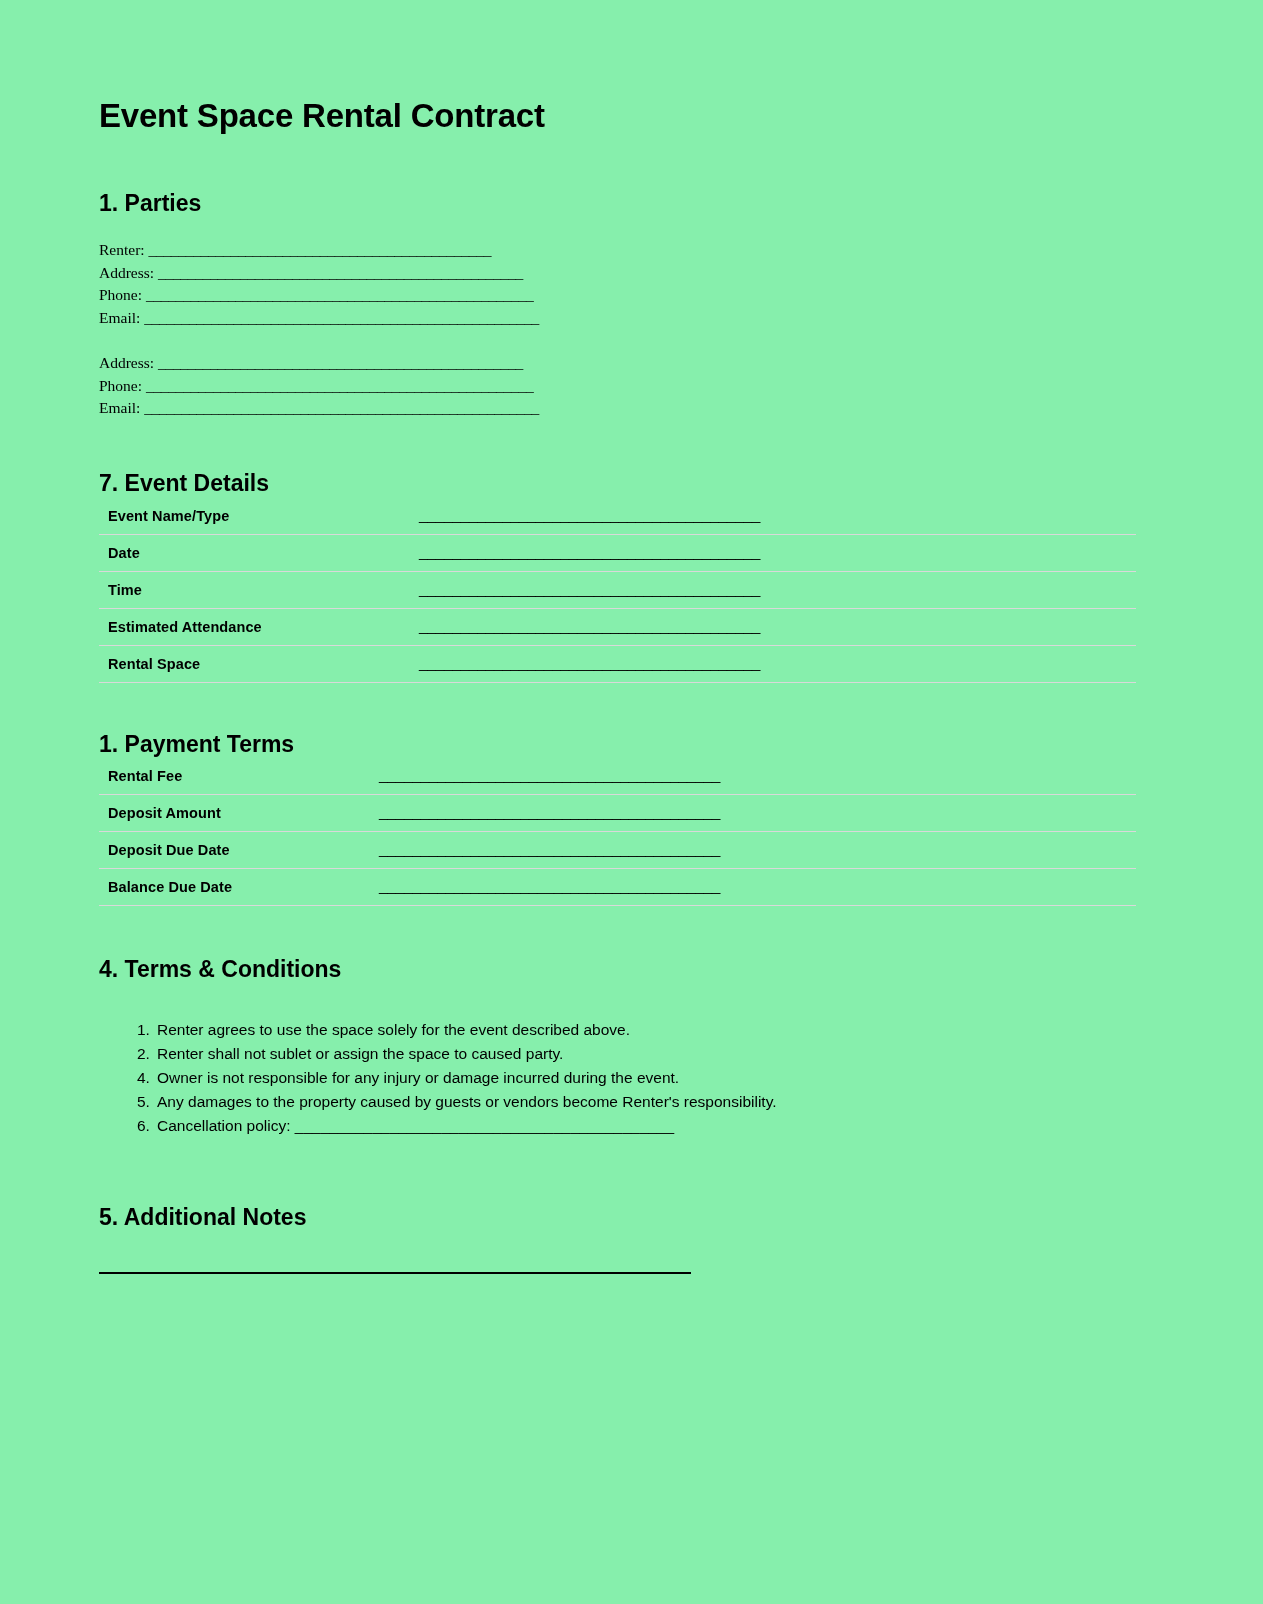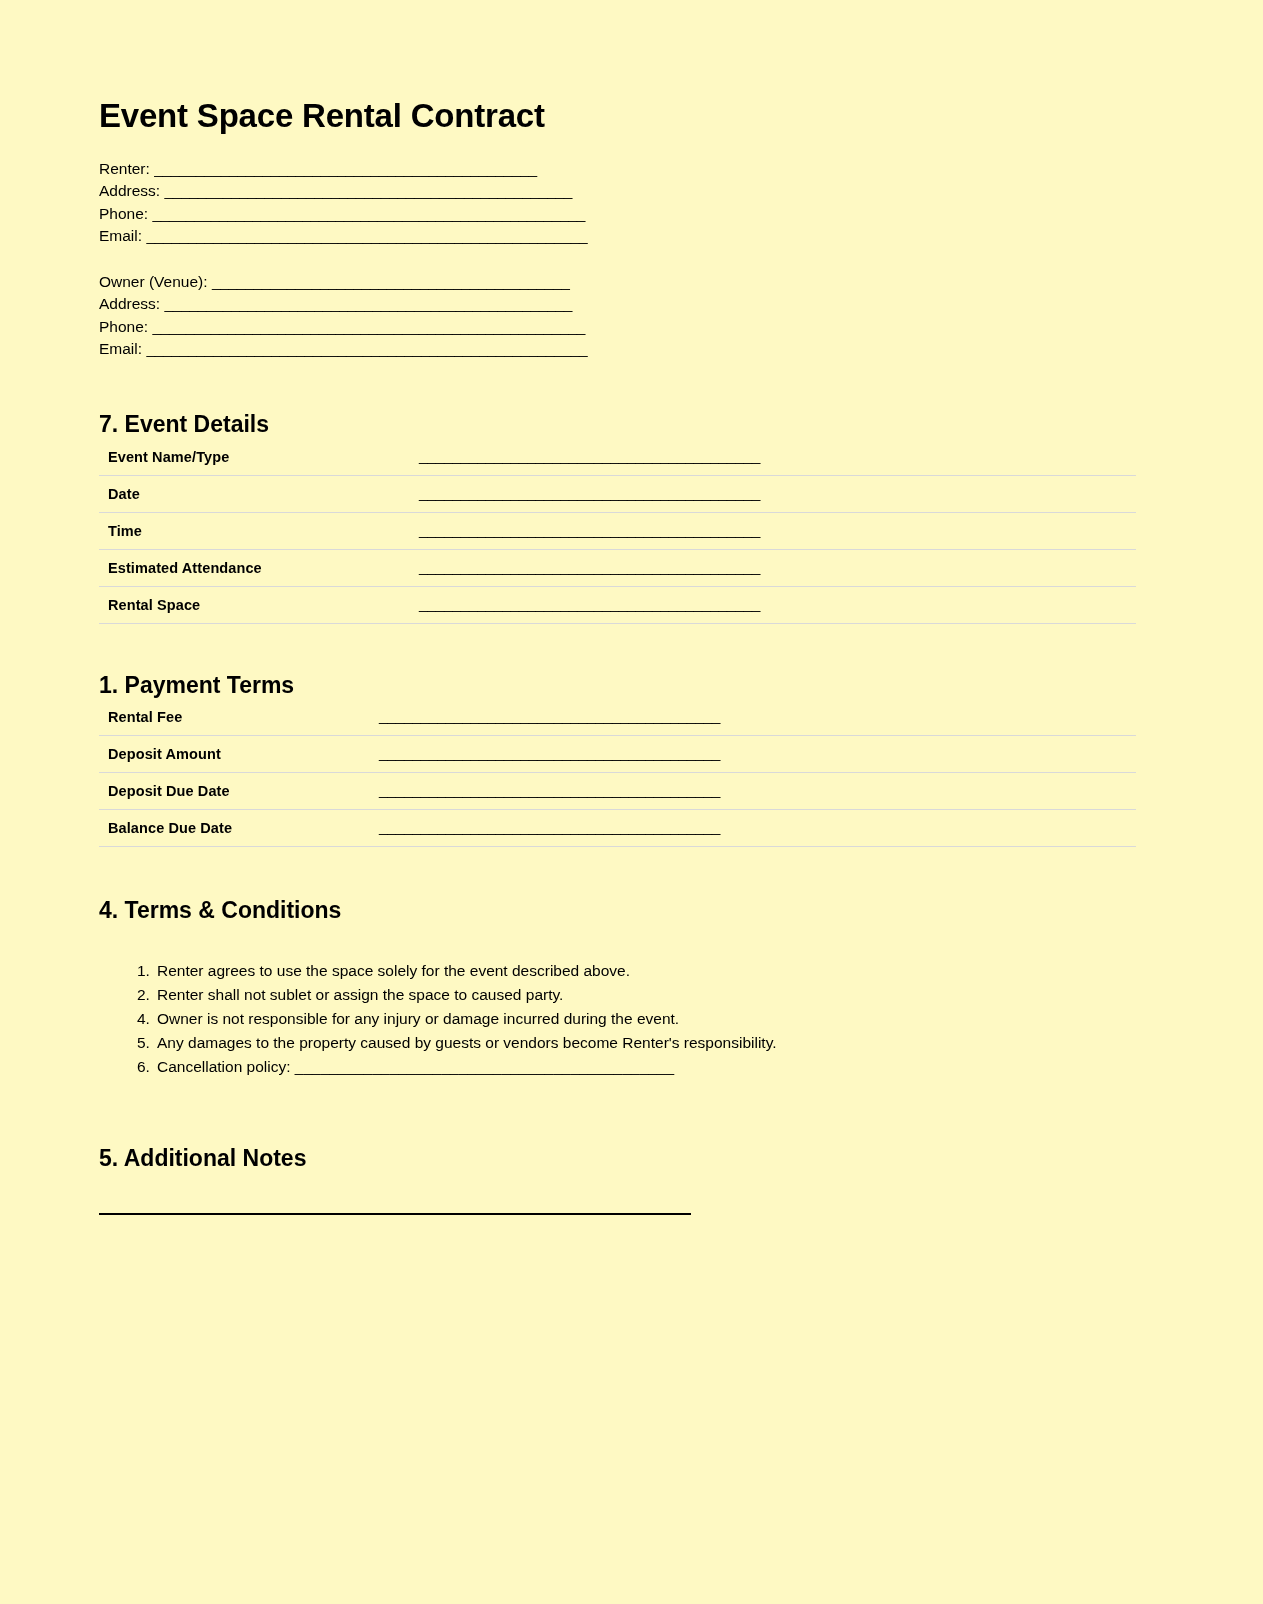--- a/index.html
+++ b/index.html
@@ -13,21 +13,21 @@
     font-family: "Liberation Sans", sans-serif;
     color: #000000;
     -webkit-font-smoothing: antialiased;
   }
   .page {
     position: relative;
     width: 1263px;
     height: 1604px;
     padding: 0;
     box-sizing: border-box;
-    background: #fef9c3;
+    background: #86efac;
   }
   .inner {
     position: absolute;
     left: 99px;
     top: 0;
     width: 1037px;
   }
 
   
   .doc-title {
@@ -51,20 +51,21 @@
   .sec3-h { padding-top: 48px; }
   .sec4-h { padding-top: 50px; }
   .sec5-h { padding-top: 50px; }
 
   
   .parties {
     padding-top: 22px;
     font-size: 15.5px;
     line-height: 22.6px;
     white-space: nowrap;
+    font-family: Liberation Serif, serif;
   }
   .party-line {
     display: block;
     white-space: pre;
   }
   .party-gap {
     display: block;
     height: 22.6px;
   }
   .fill {
@@ -129,30 +130,30 @@
   }
 </style>
 </head>
 <body>
 
 <div class="page">
   <div class="inner">
 
     <h1 class="doc-title">Event Space Rental Contract</h1>
 
+    <h2 class="section-heading sec1-h">1. Parties</h2>
 
     <div class="parties">
       <span class="party-line"><span>Renter:</span> <span class="fill">______________________________________________</span></span>
       <span class="party-line"><span>Address:</span> <span class="fill">_________________________________________________</span></span>
       <span class="party-line"><span>Phone:</span> <span class="fill">____________________________________________________</span></span>
       <span class="party-line"><span>Email:</span> <span class="fill">_____________________________________________________</span></span>
 
       <span class="party-gap"></span>
 
-      <span class="party-line"><span>Owner (Venue):</span> <span class="fill">___________________________________________</span></span>
       <span class="party-line"><span>Address:</span> <span class="fill">_________________________________________________</span></span>
       <span class="party-line"><span>Phone:</span> <span class="fill">____________________________________________________</span></span>
       <span class="party-line"><span>Email:</span> <span class="fill">_____________________________________________________</span></span>
     </div>
 
     <h2 class="section-heading sec2-h">7. Event Details</h2>
 
     <table class="field-table t-event">
       <colgroup>
           <col class="c1">

